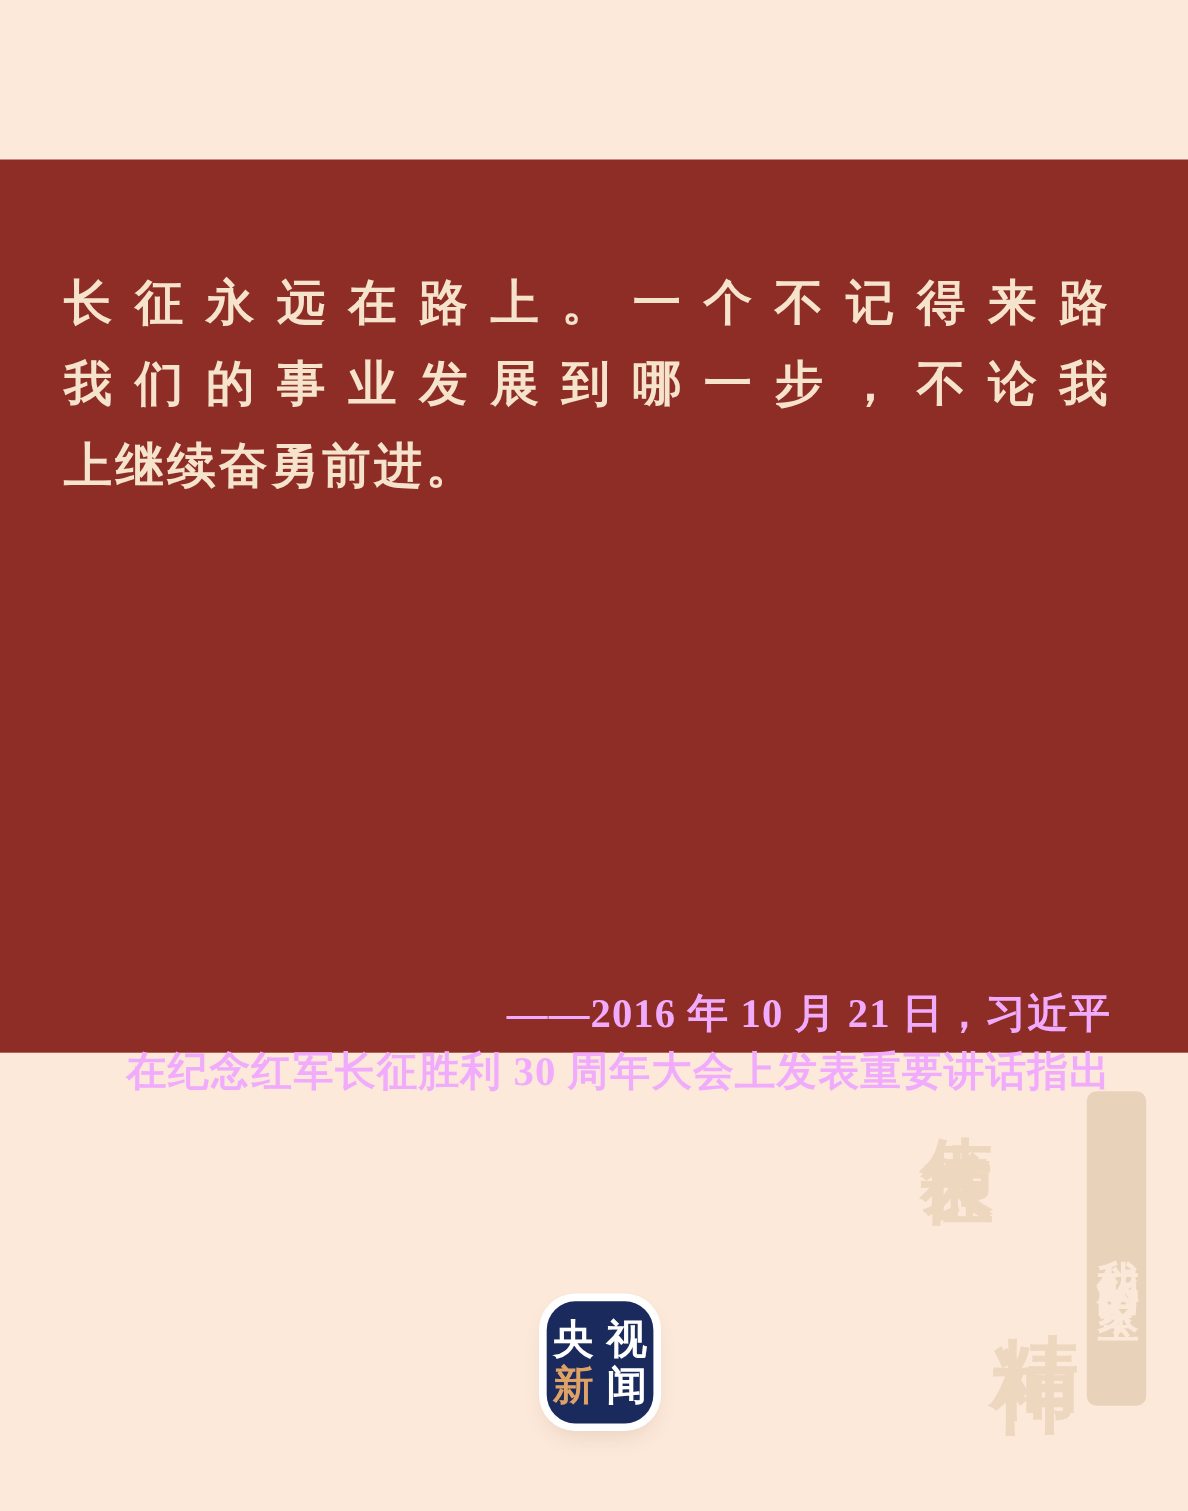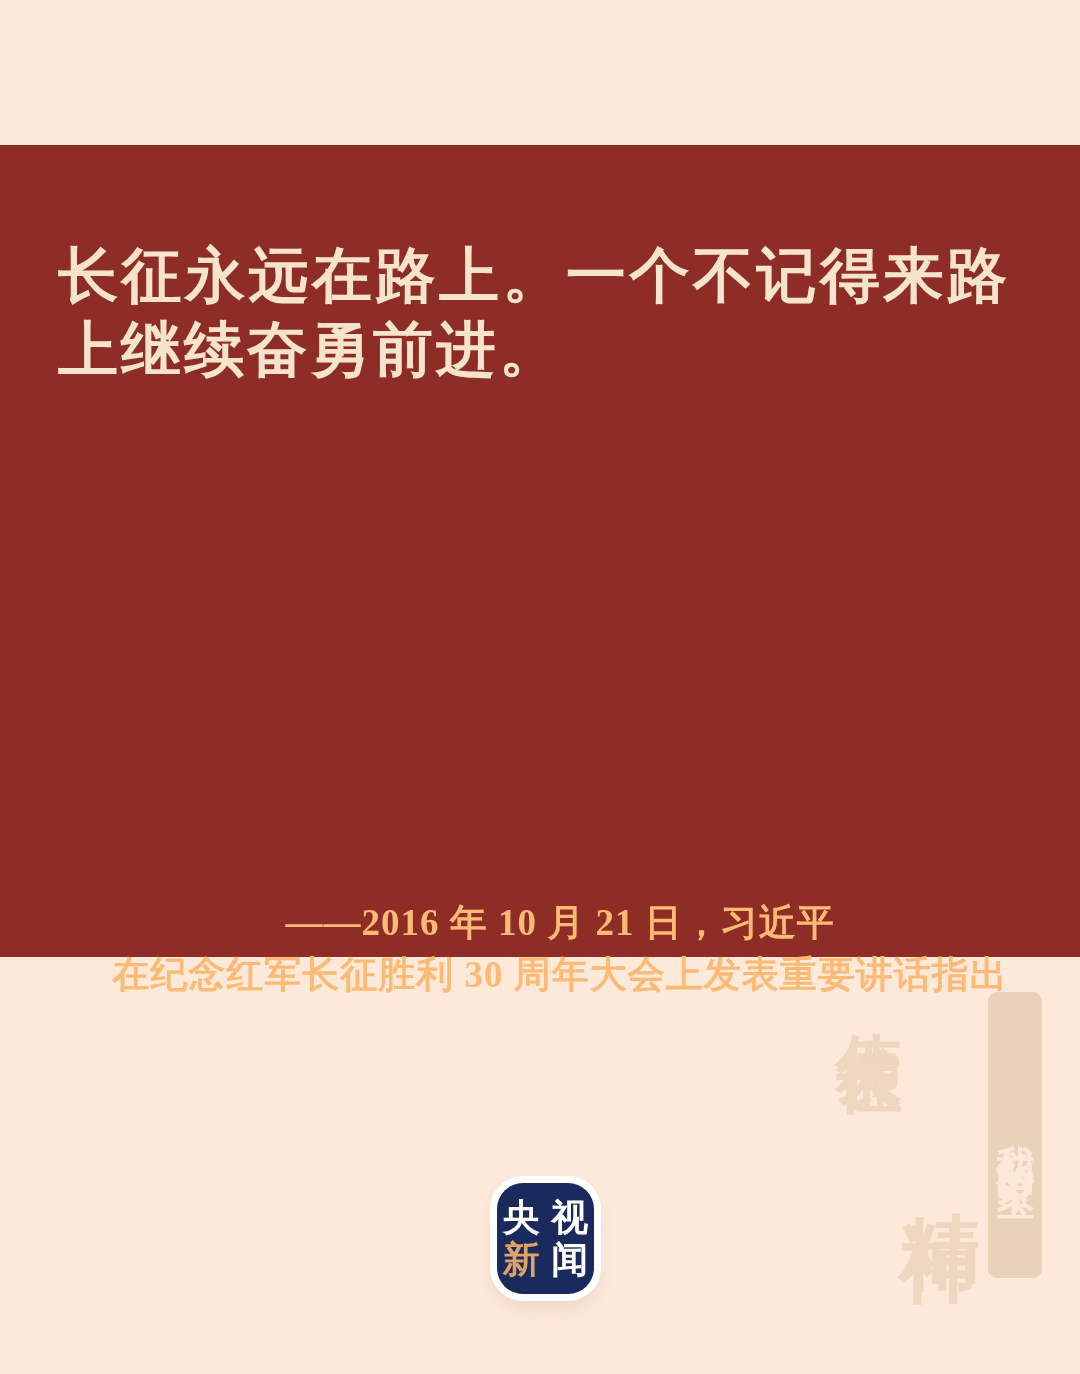--- a/index.html
+++ b/index.html
@@ -17,39 +17,39 @@
     position: absolute;
     left: 0; top: 145px;
     width: 1080px; height: 812px;
     background: #8e2d26;
   }
   .quote-text {
     position: absolute;
     left: 58px; top: 94px;
     width: 952px;
     color: #f6e3cc;
-    font-size: 60px;
+    font-size: 44px;
     font-weight: 700;
     line-height: 74px;
     letter-spacing: 3px;
   }
   .quote-line {
     display: block;
     text-align: justify;
     text-align-last: justify;
   }
   .quote-line.last {
     text-align-last: left;
   }
   .attribution {
     position: absolute;
     right: 70px; top: 752px;
     width: 900px;
-    text-align: center;
-    color: #fdba74;
+    text-align: right;
+    color: #f0abfc;
     font-size: 37px;
     font-weight: 700;
     line-height: 52px;
     letter-spacing: 1px;
   }
 
   
   .wm-main {
     position: absolute;
     left: 824px; top: 980px;
@@ -114,20 +114,21 @@
   .logo-char.accent { color: #dfa266; }
 </style>
 </head>
 <body>
 
 <div class="poster">
 
   <section class="quote-panel">
     <div class="quote-text">
       <span class="quote-line">长征永远在路上。一个不记得来路</span>
+      <span class="quote-line">我们的事业发展到哪一步，不论我</span>
       <span class="quote-line last">上继续奋勇前进。</span>
     </div>
     <div class="attribution">
       <div>——2016 年 10 月 21 日，习近平</div>
       <div>在纪念红军长征胜利 30 周年大会上发表重要讲话指出</div>
     </div>
   </section>
 
   <div class="wm-main">伟大长征</div>
   <div class="wm-sub">精神</div>

